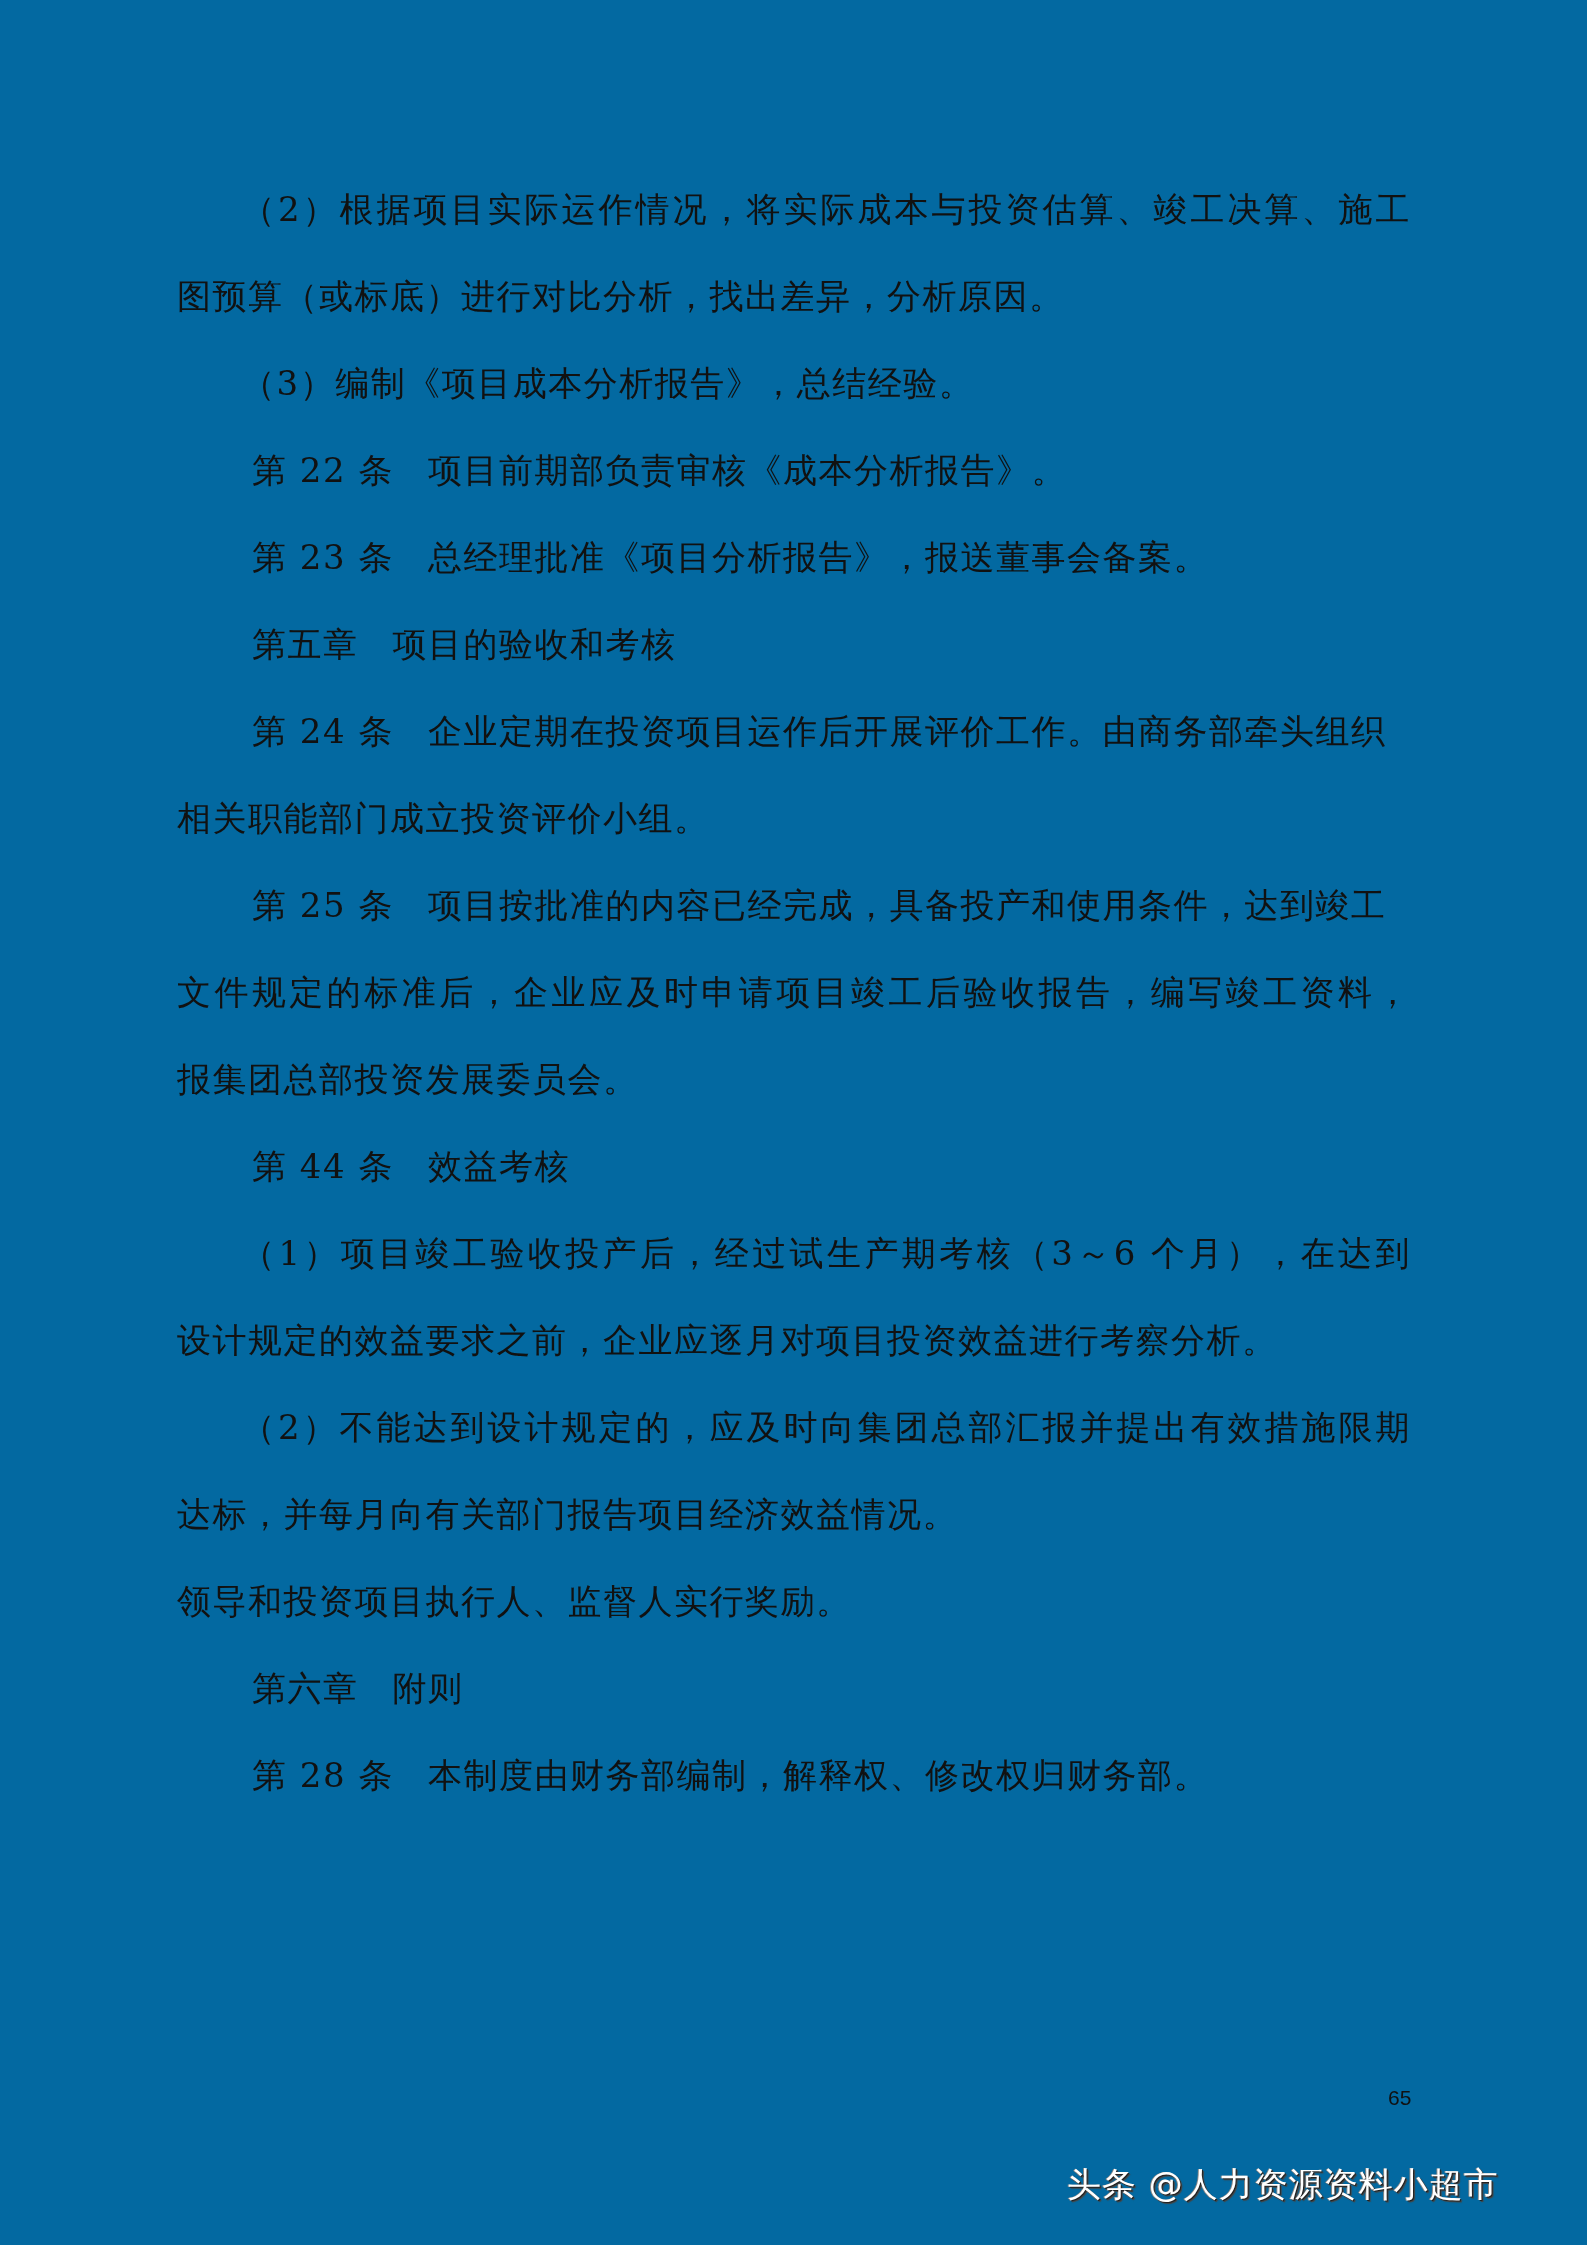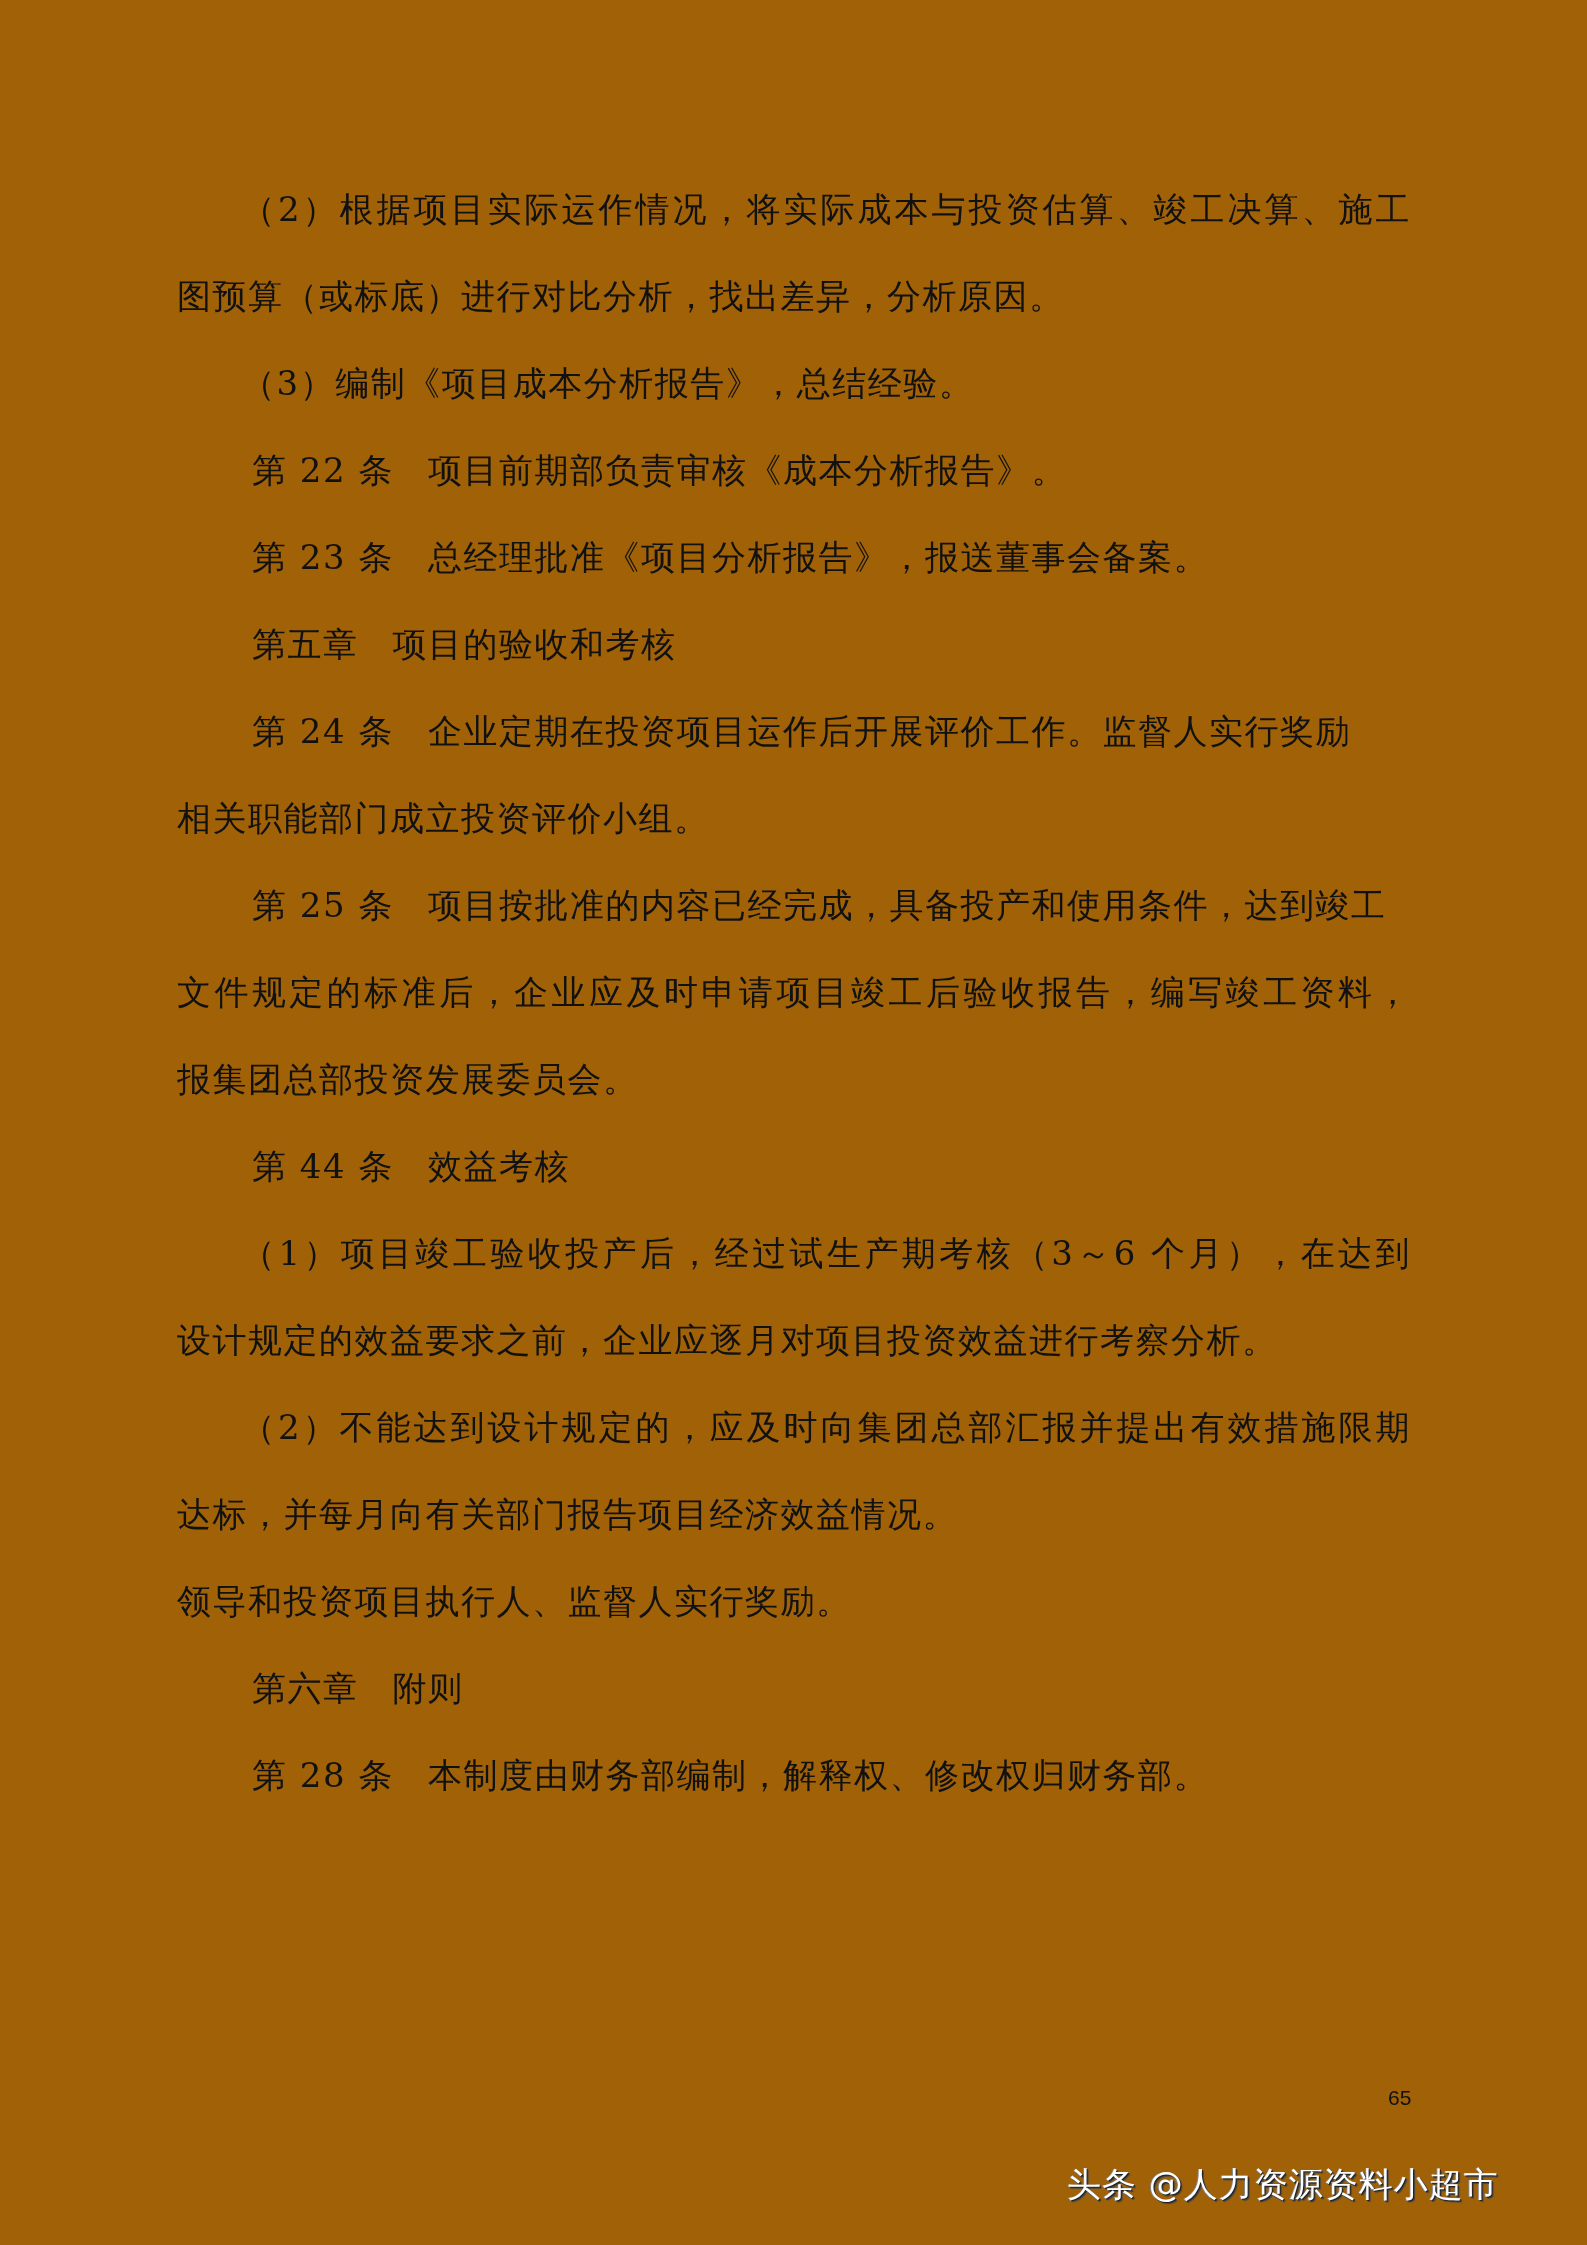--- a/index.html
+++ b/index.html
@@ -13,21 +13,21 @@
     position: relative;
     overflow: hidden;
     font-family: "DejaVu Serif", "Liberation Serif", serif;
     color: #111111;
   }
   .page {
     position: absolute;
     left: 0; top: 0;
     width: 1587px;
     height: 2245px;
-    background: #a16207;
+    background: #0369a1;
   }
   .body-text {
     position: absolute;
     left: 177px;
     top: 166px;
     width: 1240px;
   }
   .line {
     height: 87px;
     line-height: 87px;
@@ -79,21 +79,21 @@
     <div class="line indent">
       <span>第 22 条</span><span class="gap"></span><span>项目前期部负责审核《成本分析报告》。</span>
     </div>
     <div class="line indent">
       <span>第 23 条</span><span class="gap"></span><span>总经理批准《项目分析报告》，报送董事会备案。</span>
     </div>
     <div class="line indent">
       <span>第五章</span><span class="gap"></span><span>项目的验收和考核</span>
     </div>
     <div class="line indent">
-      <span>第 24 条</span><span class="gap"></span><span>企业定期在投资项目运作后开展评价工作。监督人实行奖励</span>
+      <span>第 24 条</span><span class="gap"></span><span>企业定期在投资项目运作后开展评价工作。由商务部牵头组织</span>
     </div>
     <div class="line">相关职能部门成立投资评价小组。</div>
     <div class="line indent">
       <span>第 25 条</span><span class="gap"></span><span>项目按批准的内容已经完成，具备投产和使用条件，达到竣工</span>
     </div>
     <div class="line justify">文件规定的标准后，企业应及时申请项目竣工后验收报告，编写竣工资料，</div>
     <div class="line">报集团总部投资发展委员会。</div>
     <div class="line indent">
       <span>第 44 条</span><span class="gap"></span><span>效益考核</span>
     </div>

